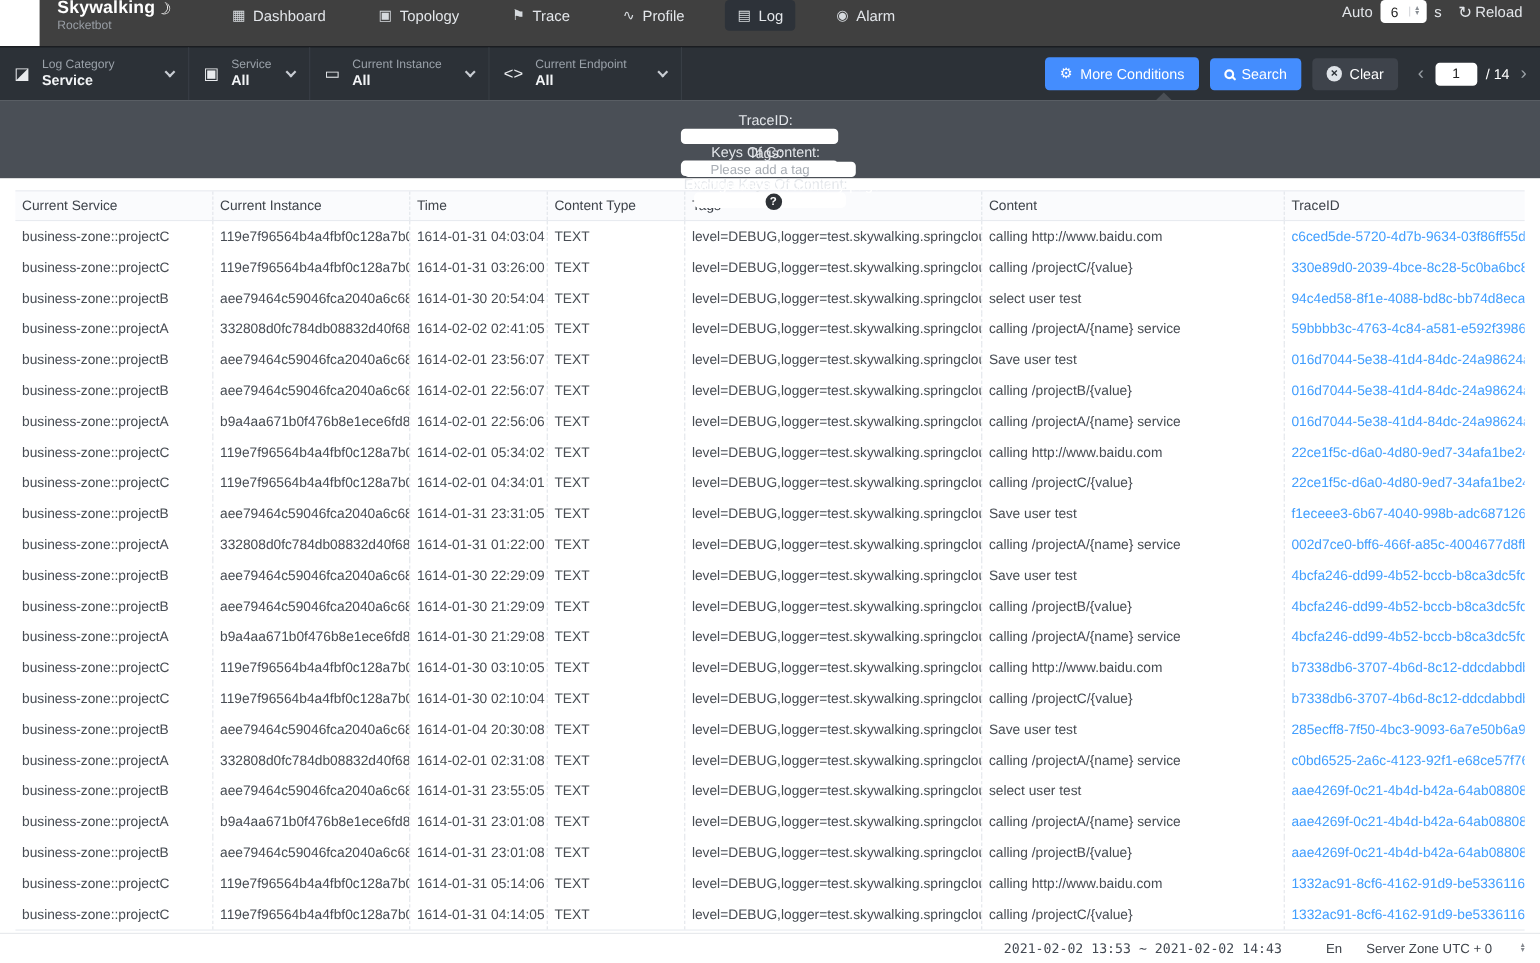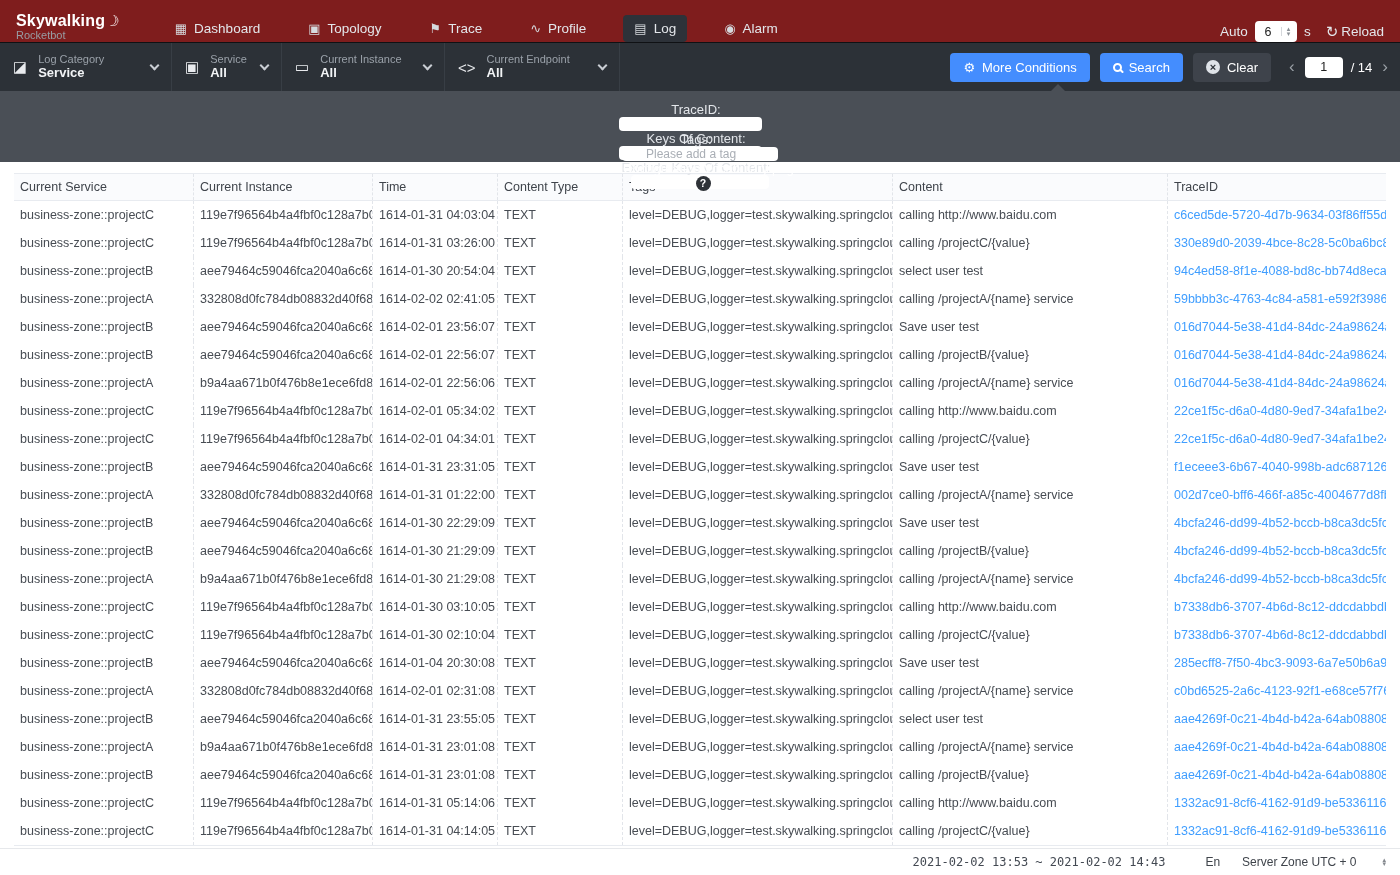--- a/index.html
+++ b/index.html
@@ -1,20 +1,20 @@
 <!DOCTYPE html>
 <html><head>
 <meta charset="utf-8">
 <style>
   * { margin:0; padding:0; box-sizing:border-box; }
   html,body { width:1400px; height:875px; overflow:hidden; background:#fff;
               font-family:"Liberation Sans","DejaVu Sans",sans-serif; }
 
   
-  .nav { height:42px; background:#7f1d1d; display:flex; align-items:flex-end; padding:0 16px; }
+  .nav { height:42px; background:#404040; display:flex; align-items:flex-start; padding:0 16px;margin-left:36px; }
   .logo { display:flex; flex-direction:column; line-height:1.05; margin-right:44px; }
   .logo-top { display:flex; align-items:center; color:#fff; font-weight:bold; font-size:16px; letter-spacing:.2px; }
   .logo-moon { font-size:15px; margin-left:1px; transform:rotate(18deg); }
   .logo-sub { color:#989da4; font-size:11px; margin-top:1px; }
   .nav-items { display:flex; align-items:center; gap:26px; }
   .nav-item { display:flex; align-items:center; gap:7px; color:#e3e6ea; font-size:13.5px;
               padding:6px 11px; border-radius:4px; cursor:pointer; }
   .nav-item.active { background:#2d3239; }
   .nav-ico { font-size:13px; color:#d6dade; }
   .nav-right { margin-left:auto; display:flex; align-items:center; gap:7px; color:#e3e6ea; font-size:13.5px; }

